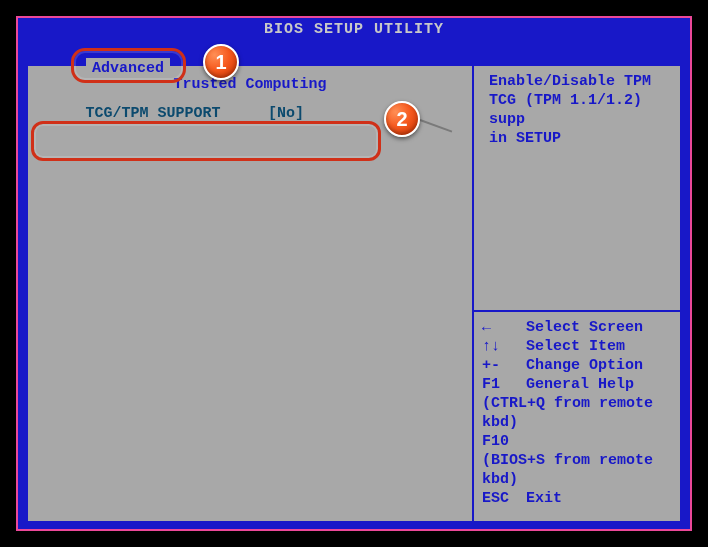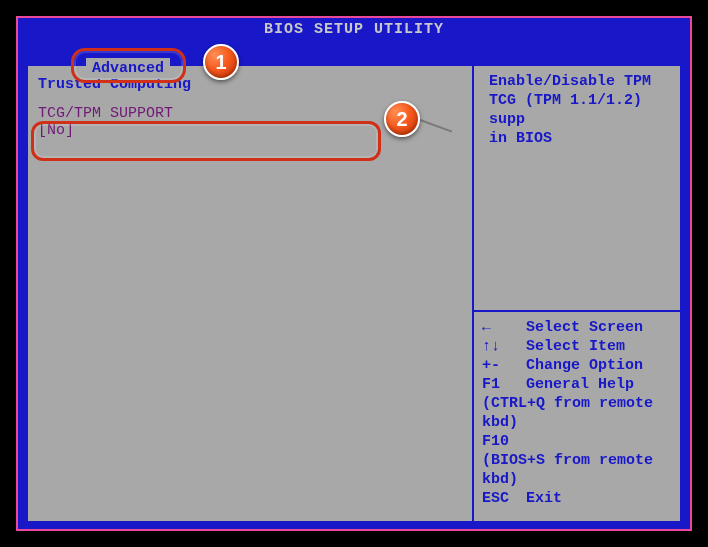--- a/index.html
+++ b/index.html
@@ -48,32 +48,32 @@
   }
   .leftpanel {
     flex: 1;
     border: 2px solid #1818c8;
     border-right: none;
     padding: 6px 10px;
     color: #1818c8;
     display: flex;
     flex-direction: column;
     background: #a8a8a8;
+    text-align: center;
   }
   .section-title {
     color: #1818c8;
     font-weight: bold;
     padding: 4px 0 8px 0;
   }
   .optionrow {
     display: flex;
-    color: #701a75;
-    font-weight: normal;
+    color: #0c4a6e;
+    font-weight: bold;
     padding: 4px 0;
-    flex-direction: column;
   }
   .optlabel { width: 230px; }
   .optval { }
   .rightpanel {
     width: 210px;
     border: 2px solid #1818c8;
     display: flex;
     flex-direction: column;
     color: #1818c8;
     font-weight: bold;
@@ -152,21 +152,21 @@
       <div class="section-title">Trusted Computing</div>
       <div class="optionrow">
         <div class="optlabel">TCG/TPM SUPPORT</div>
         <div class="optval">[No]</div>
       </div>
     </div>
     <div class="rightpanel">
       <div class="help-top">
         <div class="help-line">Enable/Disable TPM</div>
         <div class="help-line">TCG (TPM 1.1/1.2) supp</div>
-        <div class="help-line">in BIOS</div>
+        <div class="help-line">in SETUP</div>
       </div>
       <div class="help-bot">
         <div class="navrow">
           <div class="navkey">←</div>
           <div class="navact">Select Screen</div>
         </div>
         <div class="navrow">
           <div class="navkey">↑↓</div>
           <div class="navact">Select Item</div>
         </div>

